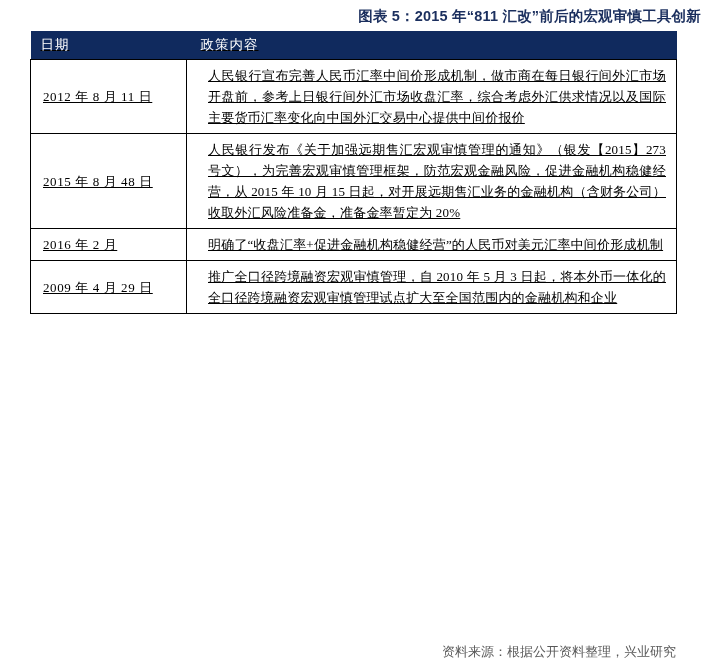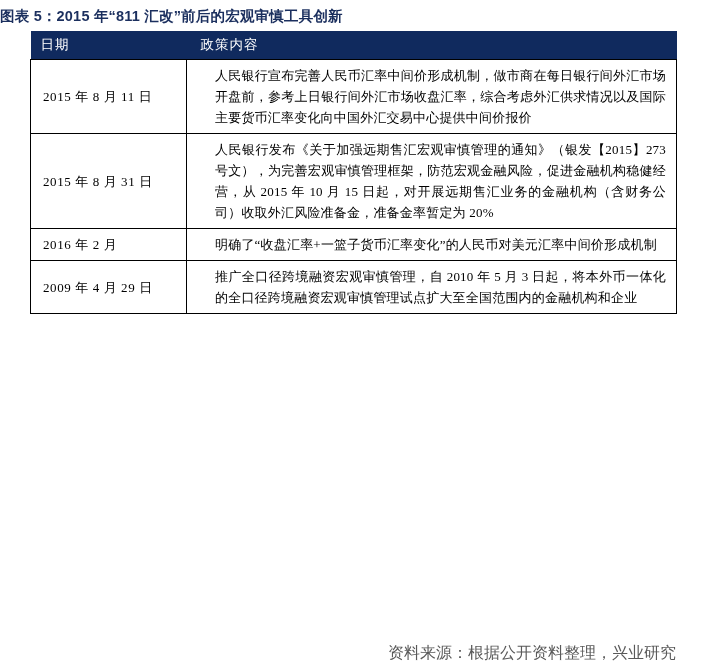--- a/index.html
+++ b/index.html
@@ -22,36 +22,37 @@
     height: 670px;
     box-sizing: border-box;
   }
 
   
   .figure-title {
     position: absolute;
     top: 6px;
     left: 0;
     width: 701px;
-    text-align: left;
+    text-align: right;
     font-family: "Liberation Sans", "DejaVu Sans", sans-serif;
     font-weight: bold;
     font-size: 14.5px;
     line-height: 20px;
     color: #1b2f5e;
     letter-spacing: 0.2px;
     white-space: nowrap;
   }
 
   
   .tbl-wrap {
     position: absolute;
     left: 30px;
     top: 31px;
     width: 646px;
+    text-decoration: underline;
   }
   table.policy-table {
     border-collapse: collapse;
     table-layout: fixed;
     width: 646px;
     font-size: 13px;
   }
   table.policy-table col.c-date  { width: 156px; }
   table.policy-table col.c-body  { width: 490px; }
 
@@ -78,35 +79,35 @@
   }
   tbody td.date-cell {
     text-align: left;
     padding-left: 12px;
     letter-spacing: 0.6px;
     white-space: normal;
   }
   tbody td.body-cell {
     text-align: justify;
     text-justify: inter-ideograph;
-    padding-left: 28px;
+    padding-left: 21px;
     padding-right: 10px;
     letter-spacing: 0.2px;
     margin-left: 31px;
   }
 
   
   .source-note {
     position: absolute;
     top: 643px;
     left: 0;
     width: 676px;
     text-align: right;
     font-family: "Liberation Sans", "DejaVu Sans", sans-serif;
-    font-size: 16px;
+    font-size: 13px;
     color: #595959;
     white-space: nowrap;
   }
 </style>
 </head>
 <body>
 
 <div class="page">
 
   <div class="figure-title">图表 5：2015 年“811 汇改”前后的宏观审慎工具创新</div>
@@ -118,30 +119,30 @@
         <col class="c-body">
       </colgroup>
       <thead>
         <tr>
           <th class="th-date">日期</th>
           <th class="th-body">政策内容</th>
         </tr>
       </thead>
       <tbody>
         <tr>
-          <td class="date-cell">2015 年 8 月 11 日</td>
+          <td class="date-cell">2012 年 8 月 11 日</td>
           <td class="body-cell">人民银行宣布完善人民币汇率中间价形成机制，做市商在每日银行间外汇市场开盘前，参考上日银行间外汇市场收盘汇率，综合考虑外汇供求情况以及国际主要货币汇率变化向中国外汇交易中心提供中间价报价</td>
         </tr>
         <tr>
-          <td class="date-cell">2015 年 8 月 31 日</td>
+          <td class="date-cell">2015 年 8 月 48 日</td>
           <td class="body-cell">人民银行发布《关于加强远期售汇宏观审慎管理的通知》（银发【2015】273 号文），为完善宏观审慎管理框架，防范宏观金融风险，促进金融机构稳健经营，从 2015 年 10 月 15 日起，对开展远期售汇业务的金融机构（含财务公司）收取外汇风险准备金，准备金率暂定为 20%</td>
         </tr>
         <tr>
           <td class="date-cell">2016 年 2 月</td>
-          <td class="body-cell">明确了“收盘汇率+一篮子货币汇率变化”的人民币对美元汇率中间价形成机制</td>
+          <td class="body-cell">明确了“收盘汇率+促进金融机构稳健经营”的人民币对美元汇率中间价形成机制</td>
         </tr>
         <tr>
           <td class="date-cell">2009 年 4 月 29 日</td>
           <td class="body-cell">推广全口径跨境融资宏观审慎管理，自 2010 年 5 月 3 日起，将本外币一体化的全口径跨境融资宏观审慎管理试点扩大至全国范围内的金融机构和企业</td>
         </tr>
       </tbody>
     </table>
   </div>
 
   <div class="source-note">资料来源：根据公开资料整理，兴业研究</div>

